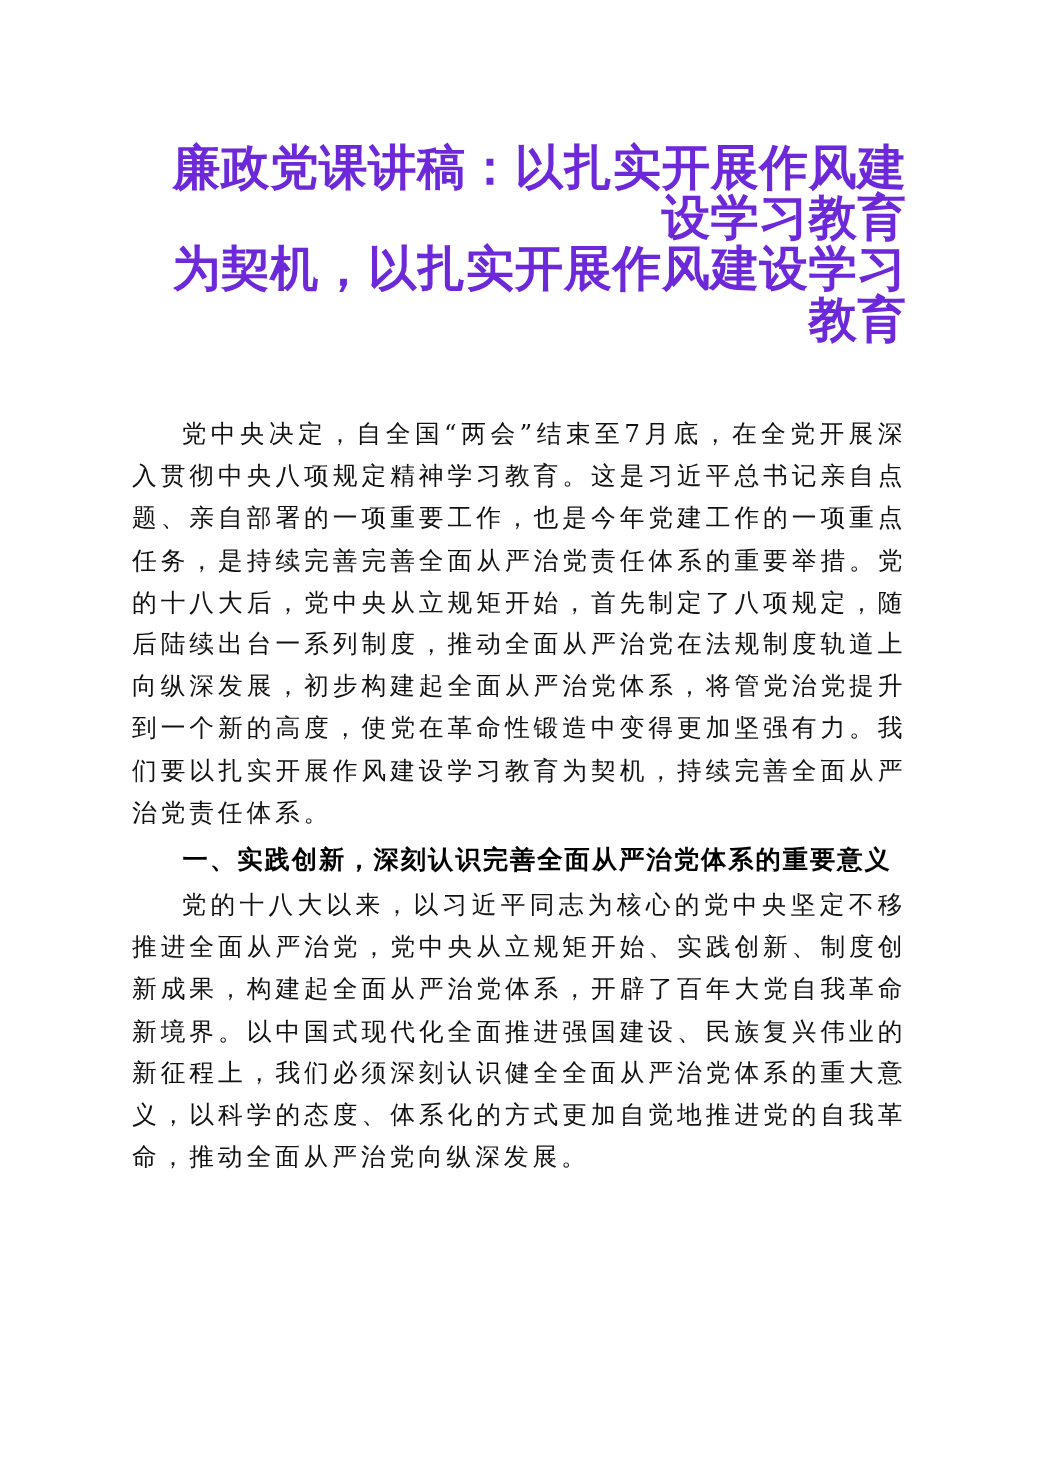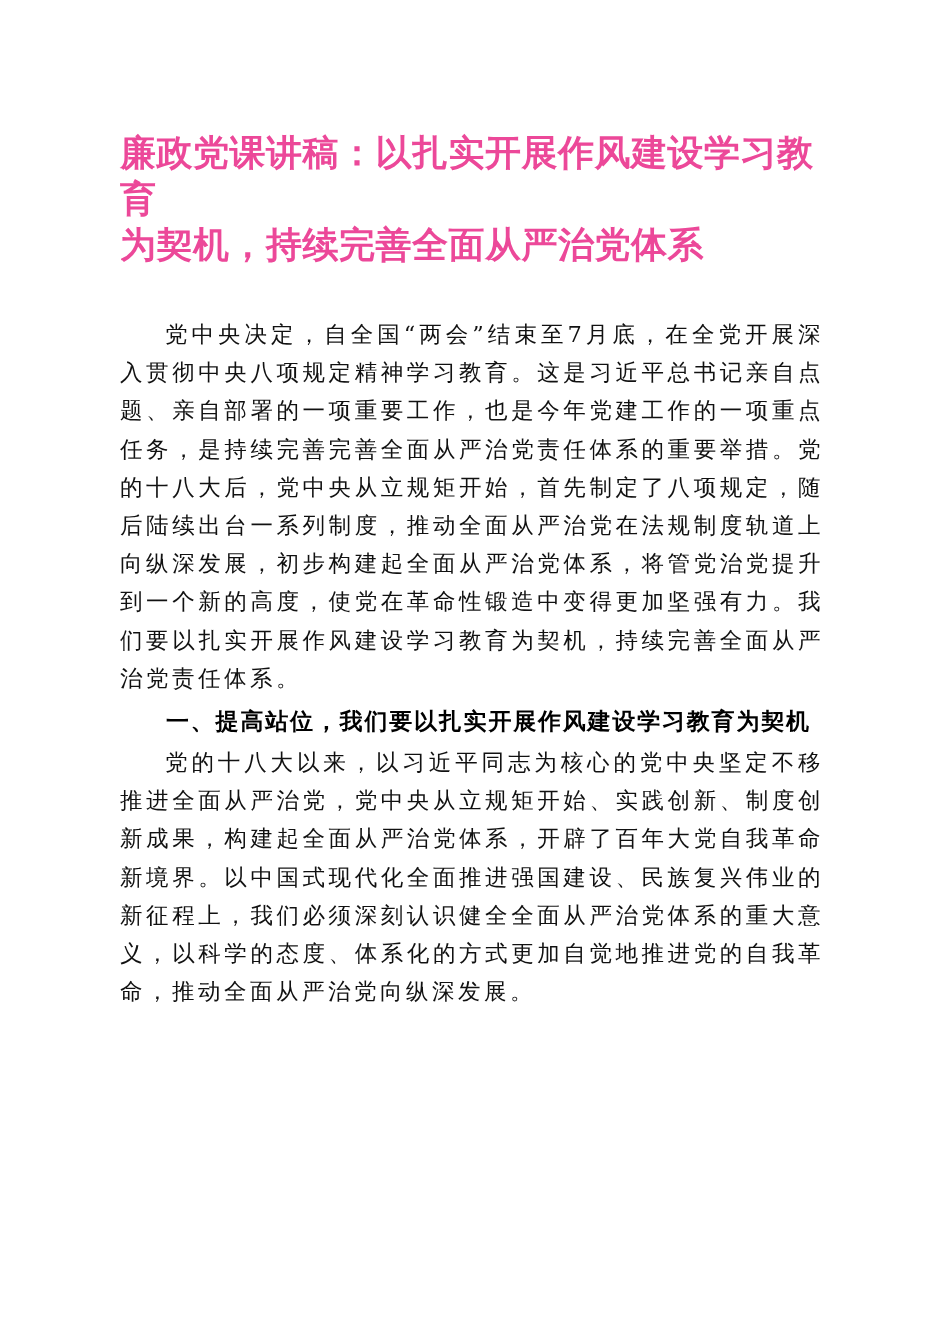--- a/index.html
+++ b/index.html
@@ -17,29 +17,29 @@
     }
     .page {
       position: absolute;
       left: 120px;
       top: 130px;
       width: 704px;
     }
     .title {
       font-family: "DejaVu Sans", "Liberation Sans", sans-serif;
       font-weight: bold;
-      font-size: 36px;
+      font-size: 44px;
       line-height: 46px;
-      text-align: left;
+      text-align: right;
       letter-spacing: 0.5px;
       margin: 0;
-      color: #ec4899;
+      color: #6d28d9;
     }
     .body-wrap {
-      margin-top: 47px;
+      margin-top: 62px;
     }
     p.para {
       margin: 0;
       font-size: 22.5px;
       line-height: 38.2px;
       text-indent: 2em;
       letter-spacing: 3.5px;
       text-align: justify;
       font-weight: normal;
     }
@@ -54,23 +54,23 @@
       text-align: justify;
       color: #000;
     }
   </style>
 </head>
 <body>
 
 <div class="page">
   <h1 class="title">
     <span>廉政党课讲稿：以扎实开展作风建设学习教育</span><br>
-    <span>为契机，持续完善全面从严治党体系</span>
+    <span>为契机，以扎实开展作风建设学习教育</span>
   </h1>
 
   <div class="body-wrap">
     <p class="para">党中央决定，自全国“两会”结束至7月底，在全党开展深入贯彻中央八项规定精神学习教育。这是习近平总书记亲自点题、亲自部署的一项重要工作，也是今年党建工作的一项重点任务，是持续完善完善全面从严治党责任体系的重要举措。党的十八大后，党中央从立规矩开始，首先制定了八项规定，随后陆续出台一系列制度，推动全面从严治党在法规制度轨道上向纵深发展，初步构建起全面从严治党体系，将管党治党提升到一个新的高度，使党在革命性锻造中变得更加坚强有力。我们要以扎实开展作风建设学习教育为契机，持续完善全面从严治党责任体系。</p>
 
-    <h2 class="heading">一、提高站位，我们要以扎实开展作风建设学习教育为契机</h2>
+    <h2 class="heading">一、实践创新，深刻认识完善全面从严治党体系的重要意义</h2>
 
     <p class="para">党的十八大以来，以习近平同志为核心的党中央坚定不移推进全面从严治党，党中央从立规矩开始、实践创新、制度创新成果，构建起全面从严治党体系，开辟了百年大党自我革命新境界。以中国式现代化全面推进强国建设、民族复兴伟业的新征程上，我们必须深刻认识健全全面从严治党体系的重大意义，以科学的态度、体系化的方式更加自觉地推进党的自我革命，推动全面从严治党向纵深发展。</p>
   </div>
 </div>
 
 </body></html>

